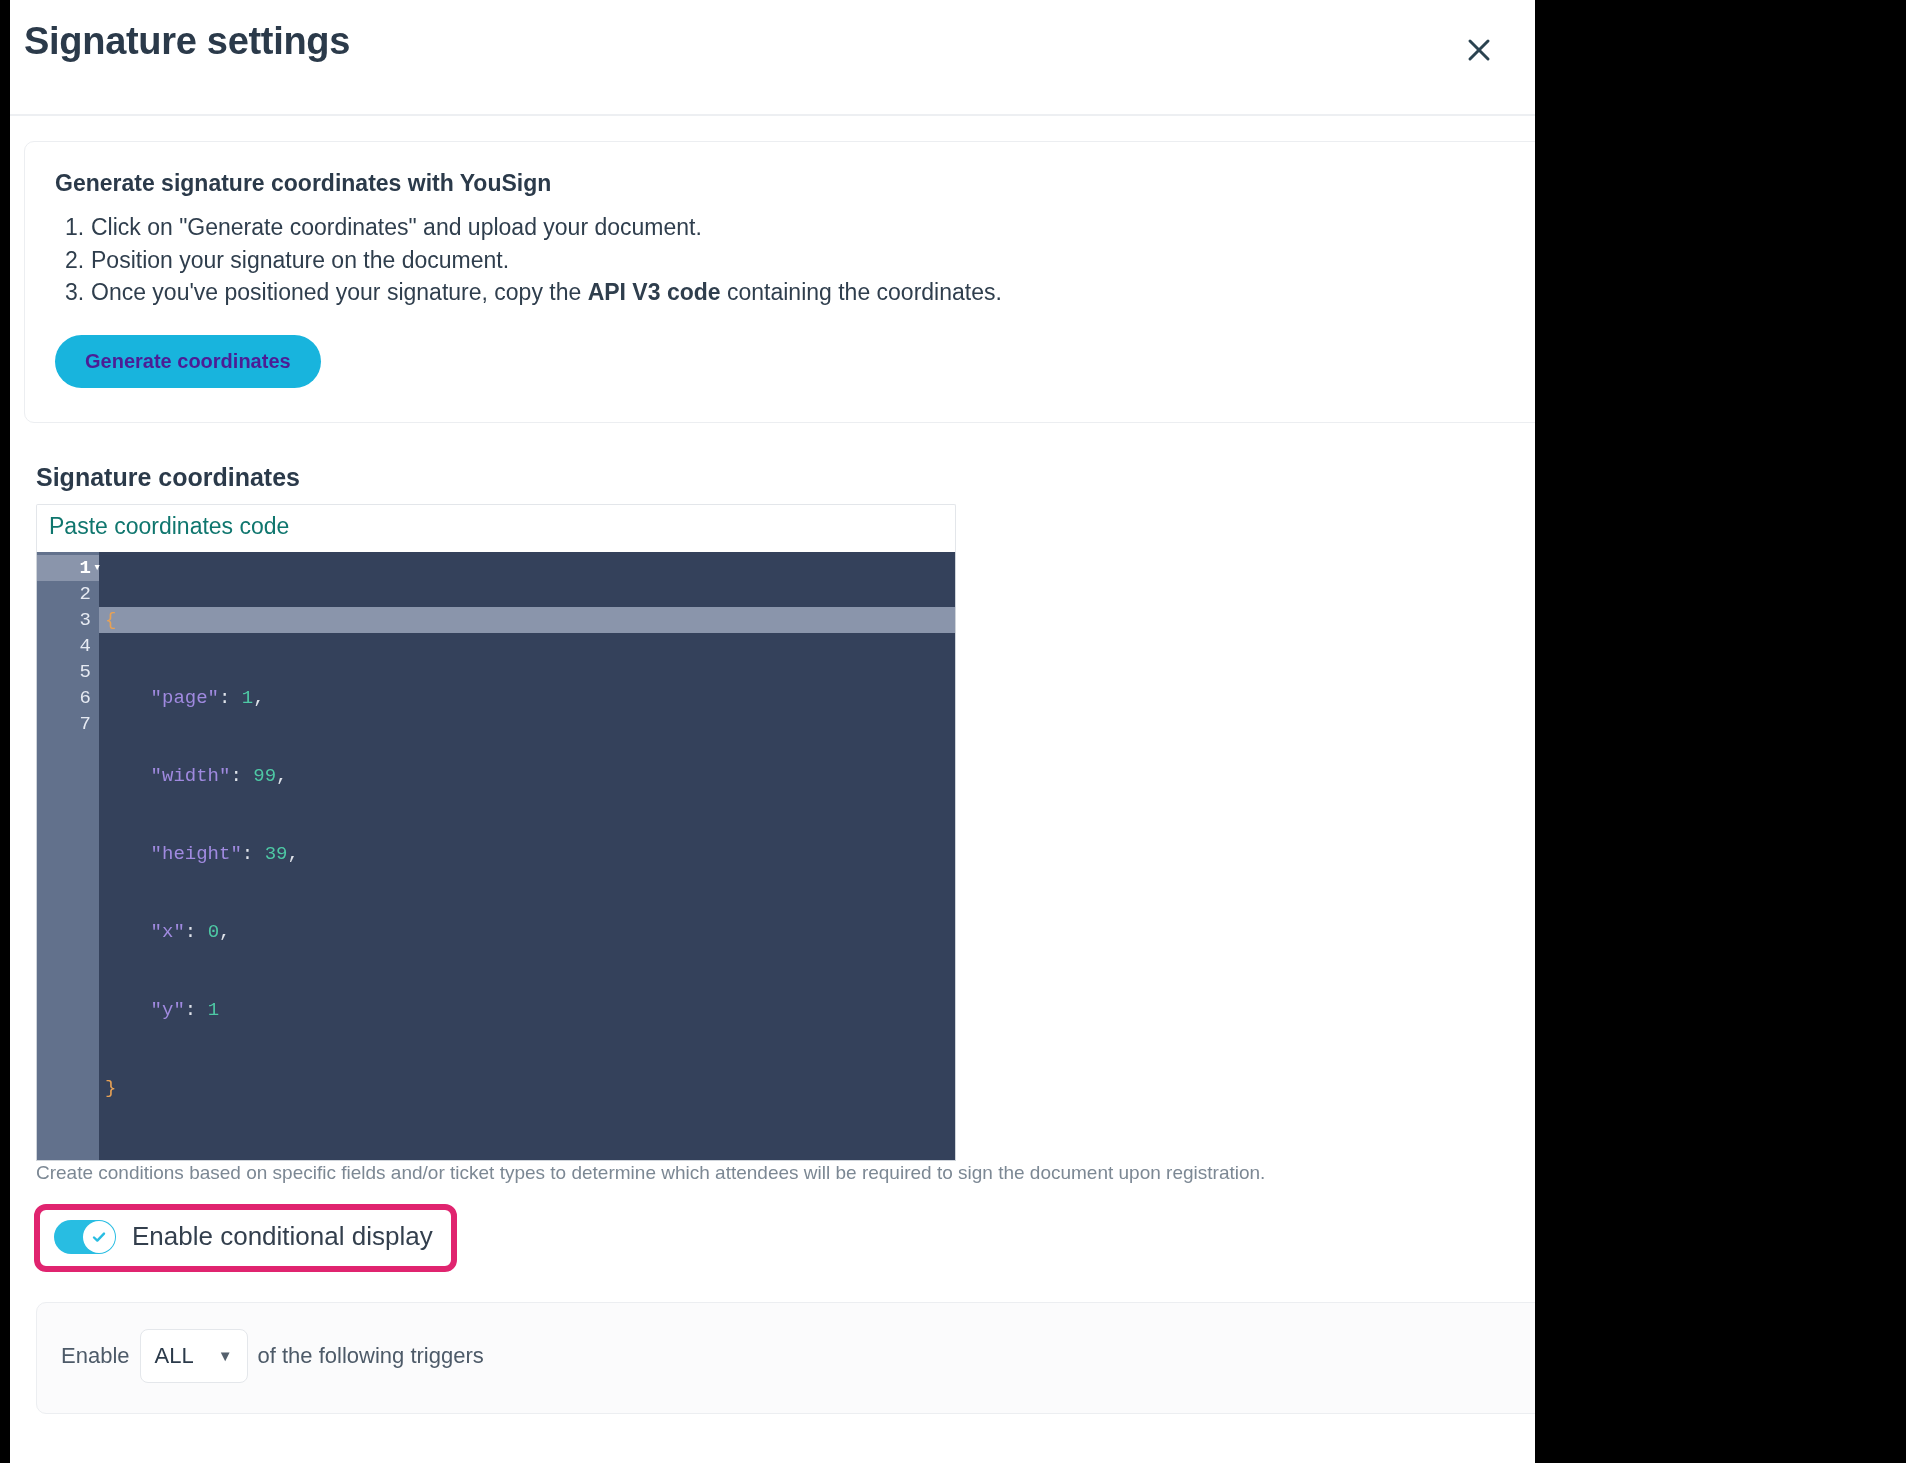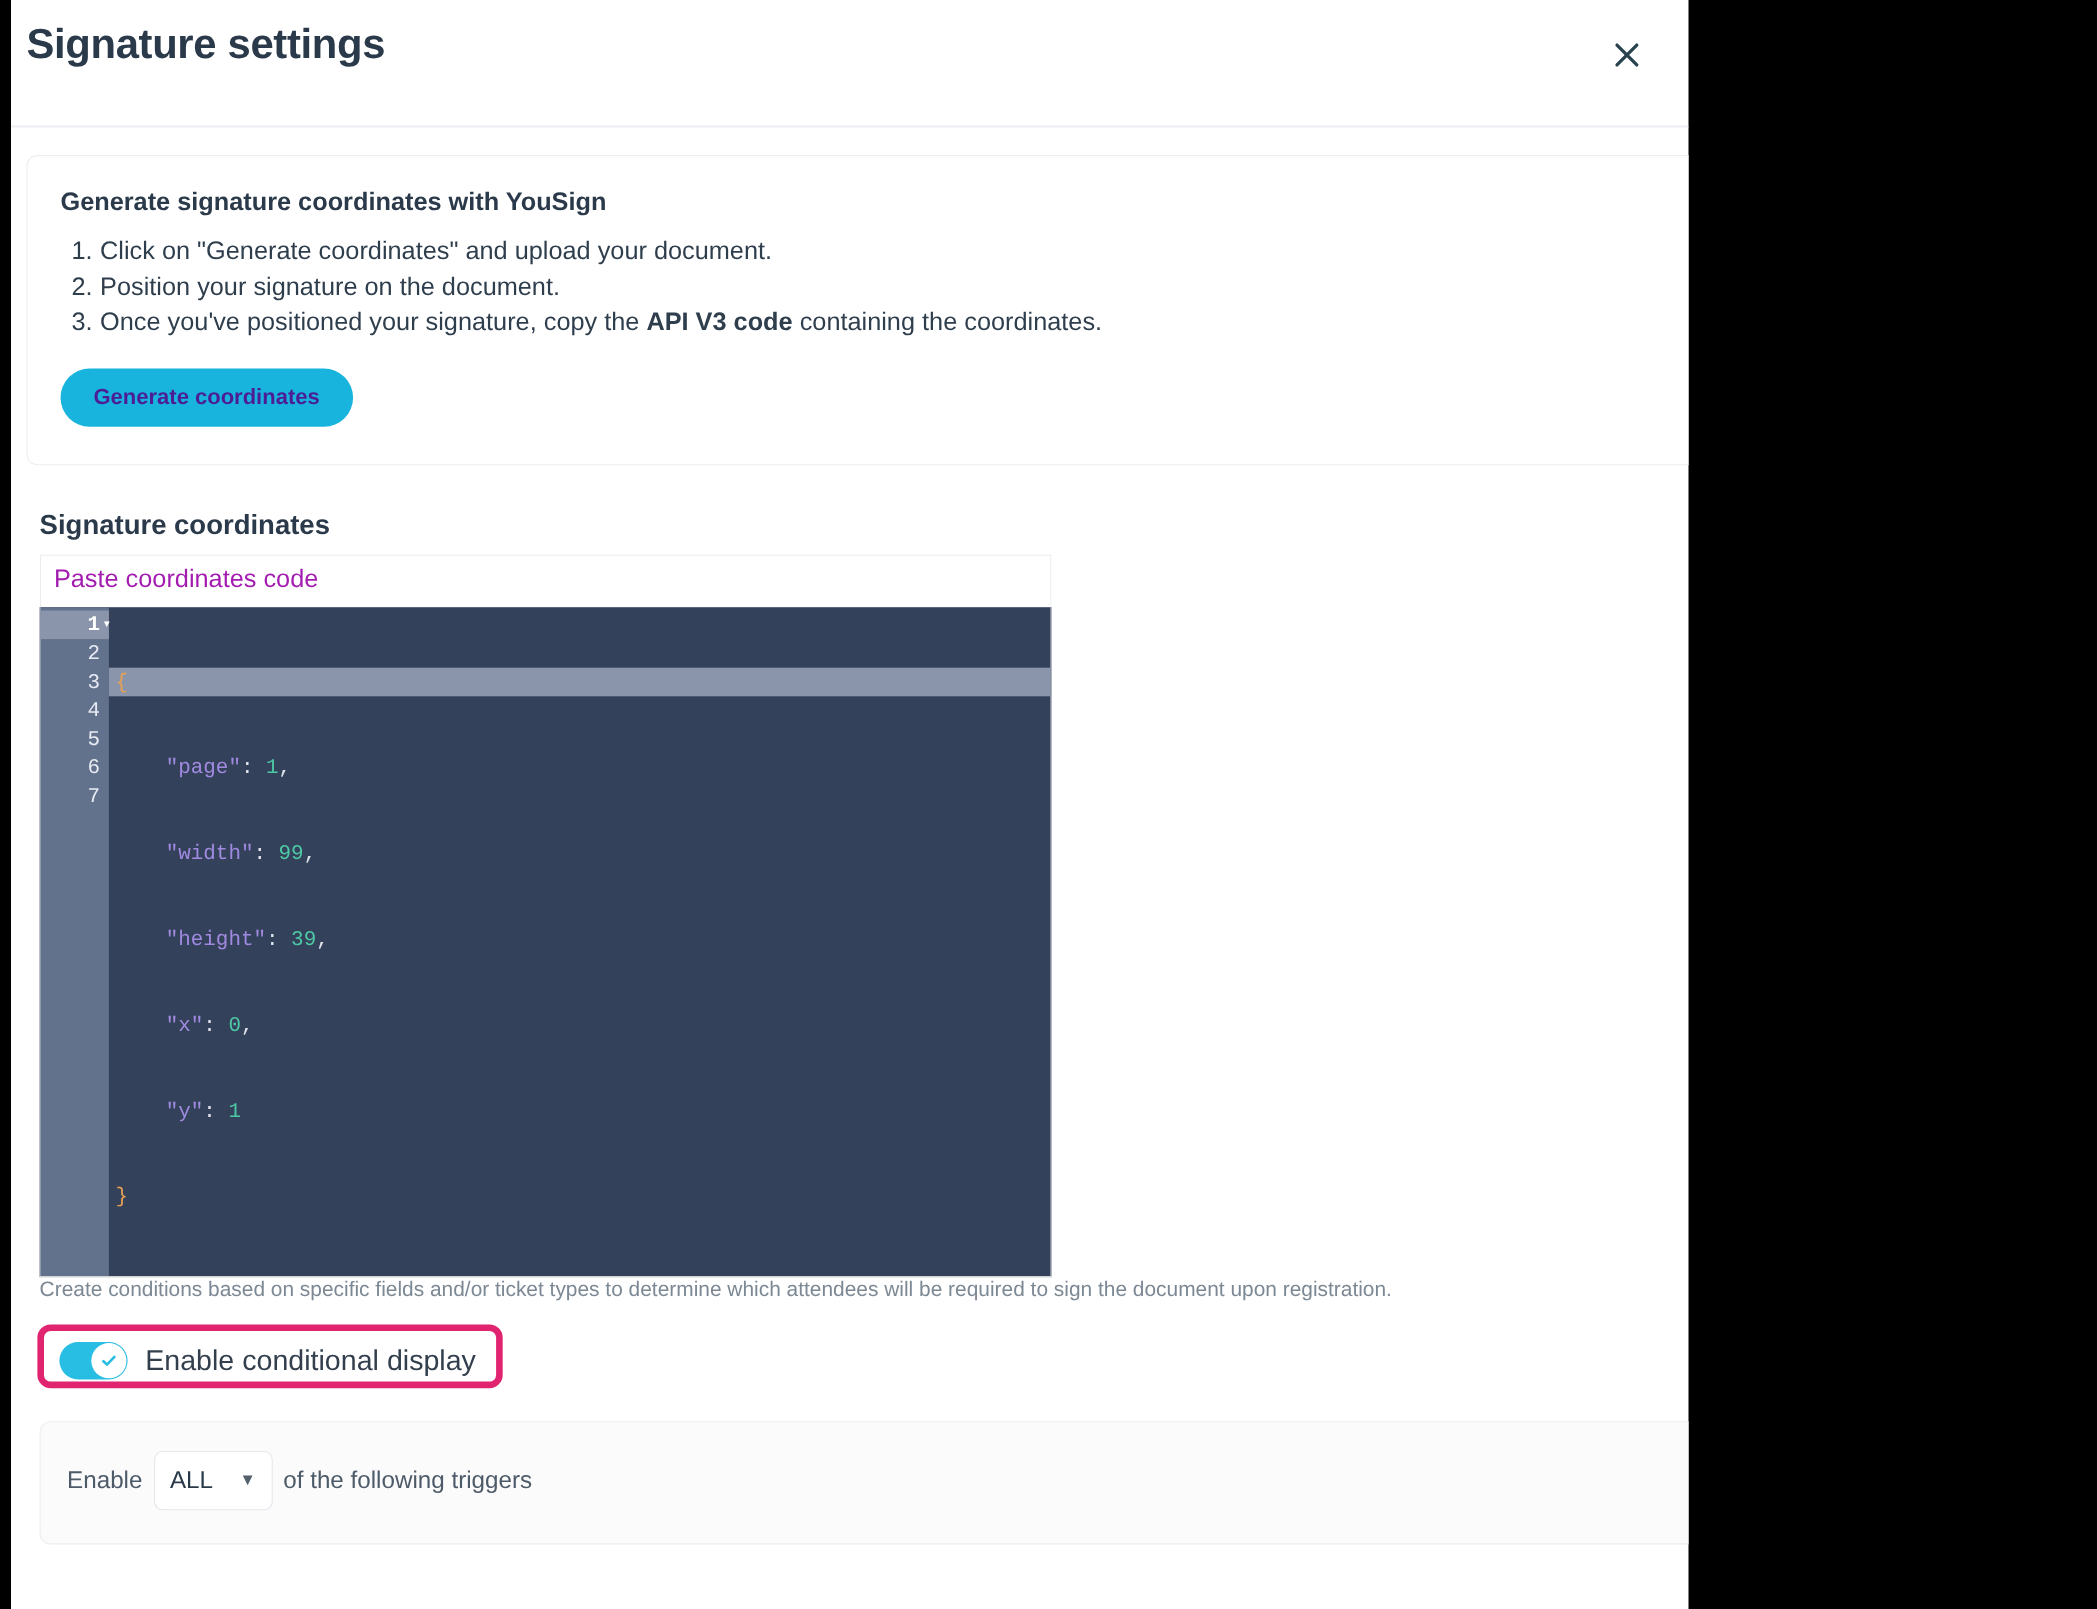--- a/index.html
+++ b/index.html
@@ -127,21 +127,21 @@
   .editor-wrap {
     margin-left: 12px;
     width: 920px;
   }
   .editor-placeholder {
     height: 48px;
     border: 1px solid #e3e6ea;
     border-bottom: none;
     background: #ffffff;
     font-size: 23px;
-    color: #a21caf;
+    color: #0f766e;
     padding: 8px 12px 0 12px;
     border-radius: 2px 2px 0 0;
   }
   .editor {
     display: flex;
     background: #34415b;
     font-family: "Liberation Mono", monospace;
     font-size: 19px;
     line-height: 26px;
     border: 1px solid #cfd4da;
@@ -187,21 +187,21 @@
   .tok-num   { color: #4ec9a5; }
 
   
   .toggle-highlight {
     position: relative;
     display: inline-flex;
     align-items: center;
     margin: 8px 0 0 10px;
     border: 6px solid #e0246f;
     border-radius: 12px;
-    padding: 10px 18px 2px 14px;
+    padding: 10px 18px 12px 14px;
     background: #ffffff;
   }
   .switch {
     width: 62px;
     height: 34px;
     border-radius: 20px;
     background: #28bde2;
     position: relative;
     flex: 0 0 62px;
     cursor: pointer;

